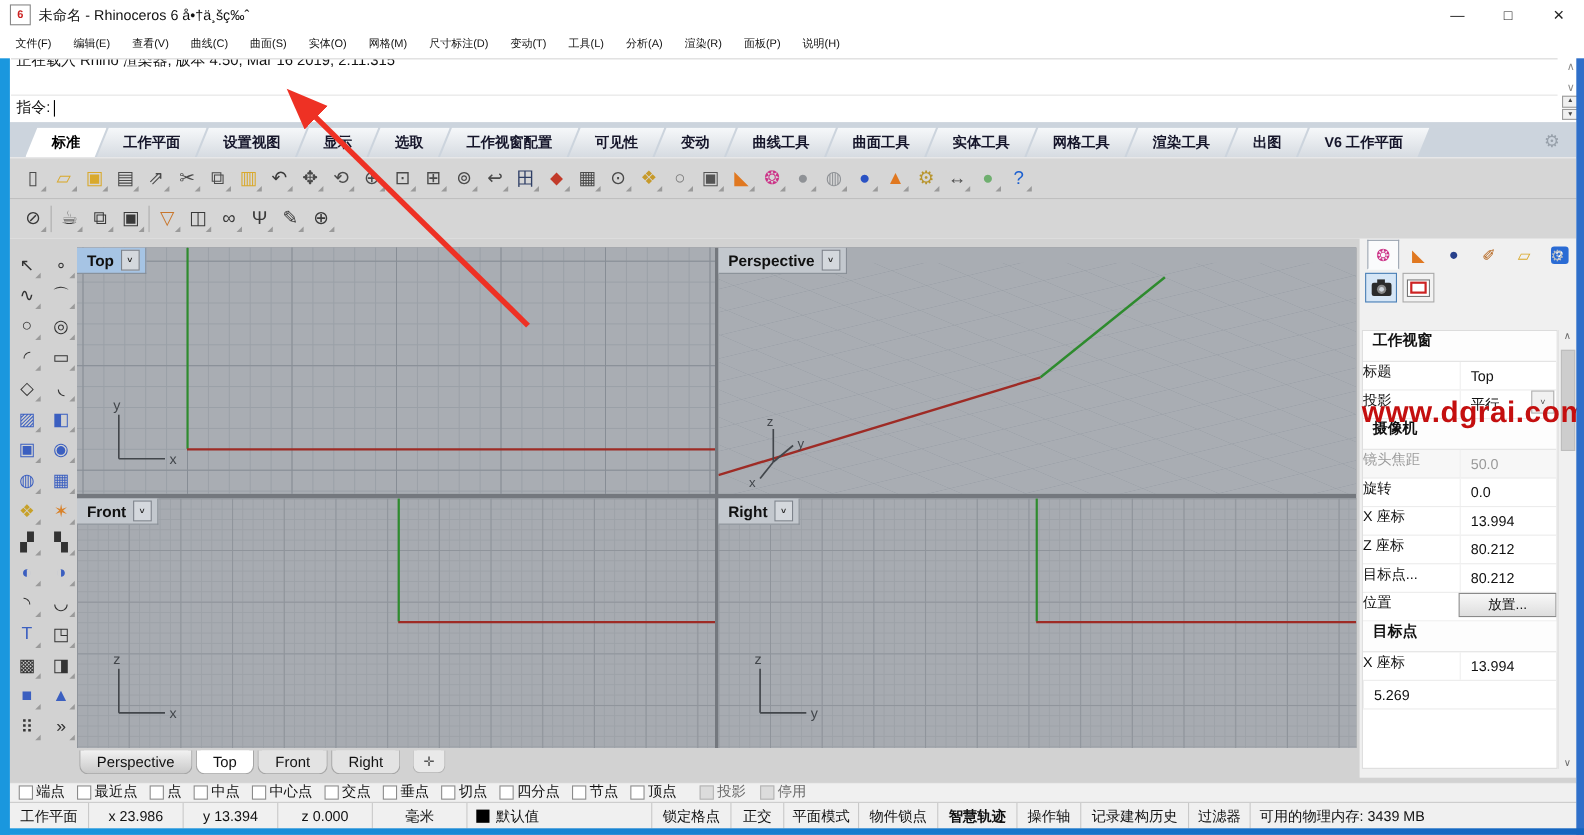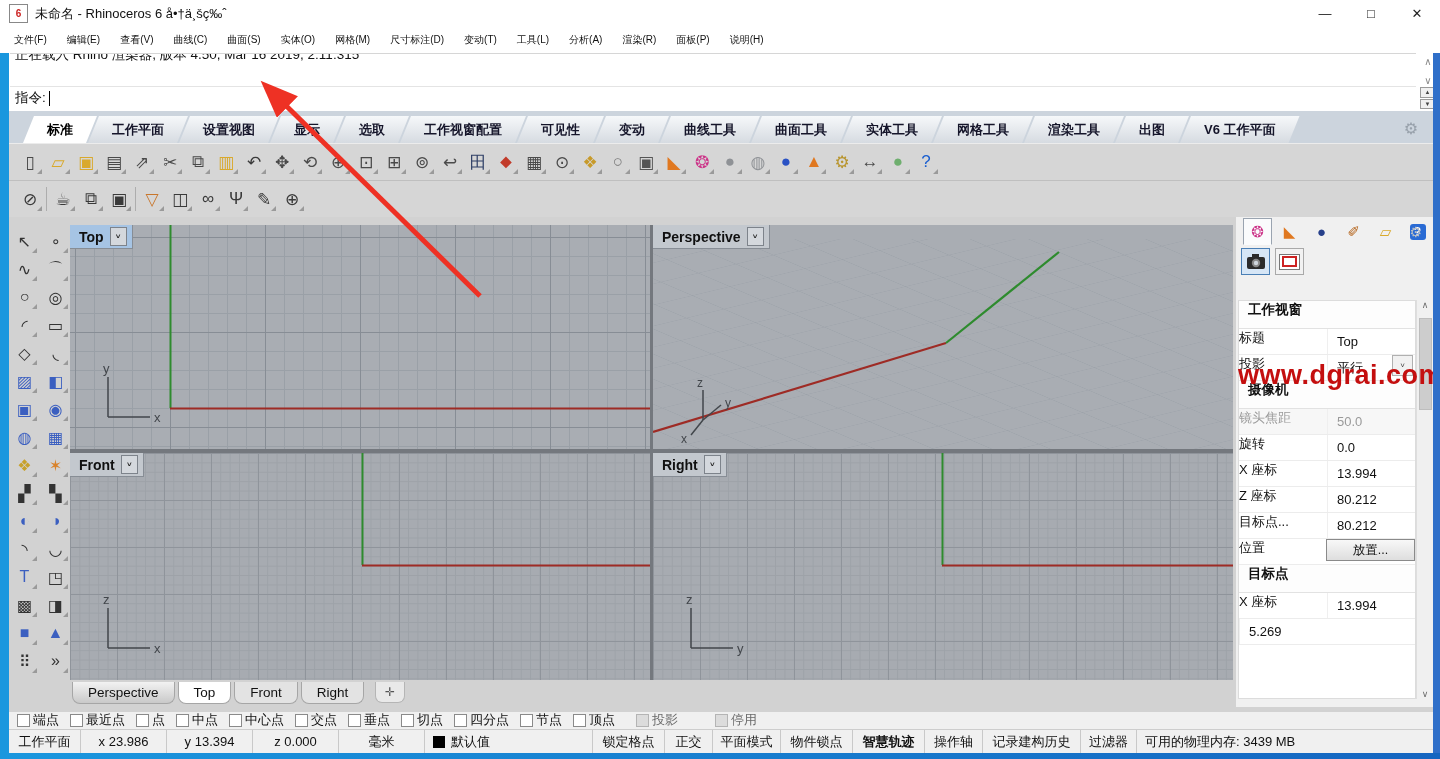--- a/index.html
+++ b/index.html
@@ -91,21 +91,21 @@
   .vtab:nth-of-type(1){background:linear-gradient(#f2f2f2,#c9c9c9)}
   .vtab:nth-of-type(2){background:#fff}
   .vtab-add{height:20px;display:flex;align-items:center;padding:0 9px;font-size:12px;color:#555;background:#e9e9e9;border:1px solid #b5b5b5;border-top:none;border-radius:0 0 7px 7px}
   
   .osnap{position:absolute;left:9px;top:711px;width:1424px;height:18px;background:#f0f0f0;border-top:1px solid #d2d2d2;display:flex;align-items:flex-end;gap:11px;padding-left:8px;font-size:13px;box-sizing:border-box}
   .os{display:flex;align-items:center;gap:3px;white-space:nowrap}
   .os .cb{width:11px;height:11px;border:1px solid #8a8a8a;background:#fff}
   .os:nth-of-type(12),.os:nth-of-type(13){color:#6a6a6a}
   .os:nth-of-type(12) .cb,.os:nth-of-type(13) .cb{background:#dcdcdc;border-color:#b4b4b4}
   .os:nth-of-type(12){margin-left:10px}
-  .os:nth-of-type(13){margin-left:26px}
+  .os:nth-of-type(13){margin-left:2px}
   .status{position:absolute;left:9px;top:729px;width:1424px;height:24px;background:#f0f0f0;border-top:1px solid #cdcdcd;display:flex;align-items:stretch;font-size:13px;box-sizing:border-box}
   .st{display:flex;align-items:center;justify-content:center;border-right:1px solid #c9c9c9;padding:0 8px;white-space:nowrap;box-sizing:border-box}
   .st:nth-of-type(1){width:72px}
   .st:nth-of-type(2),.st:nth-of-type(3),.st:nth-of-type(4){width:86px}
   .st:nth-of-type(5){width:86px}
   .st:nth-of-type(6){width:168px;justify-content:flex-start}
   .st:nth-of-type(6)::before{content:"";width:12px;height:12px;background:#000;margin-right:6px;flex:0 0 auto}
   .st:nth-of-type(7){width:72px}
   .st:nth-of-type(8){width:48px}
   .st:nth-of-type(9){width:68px}

